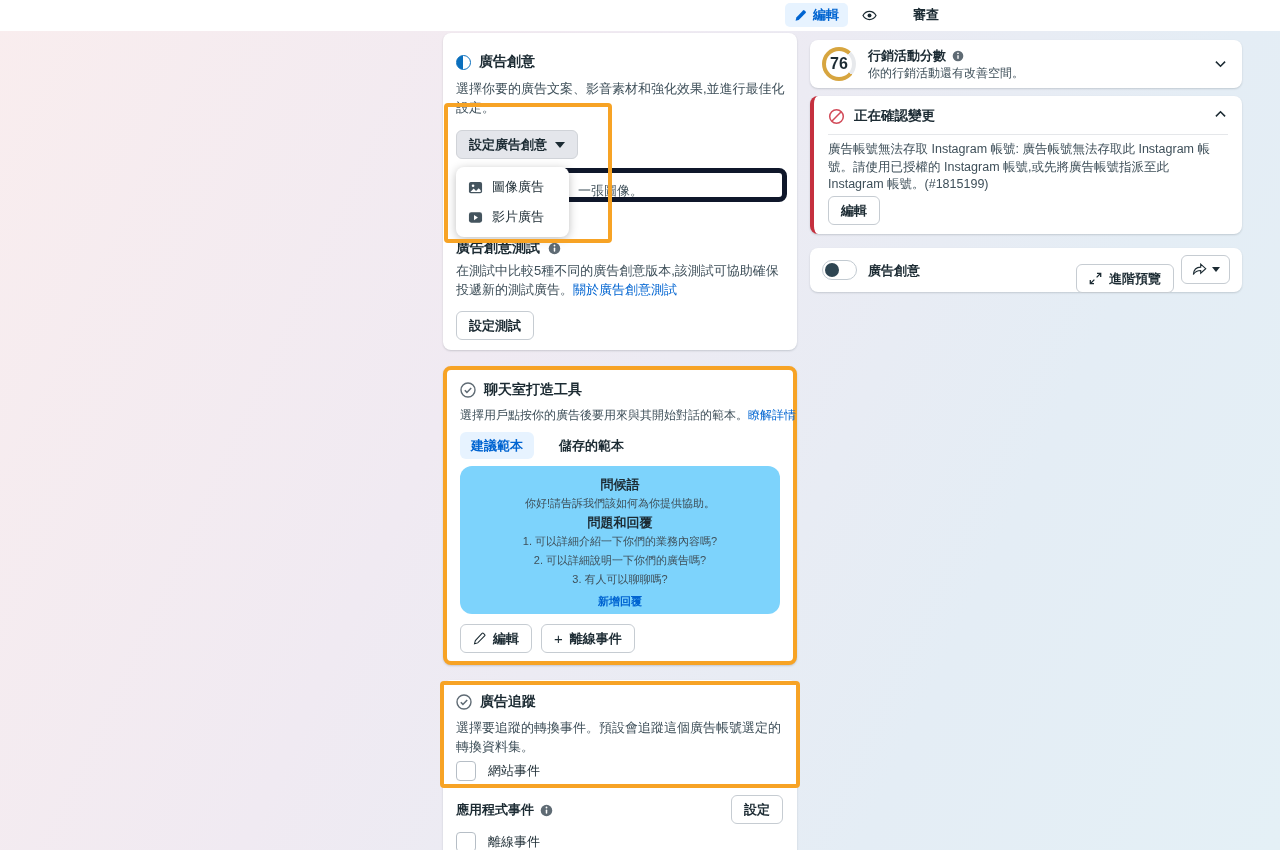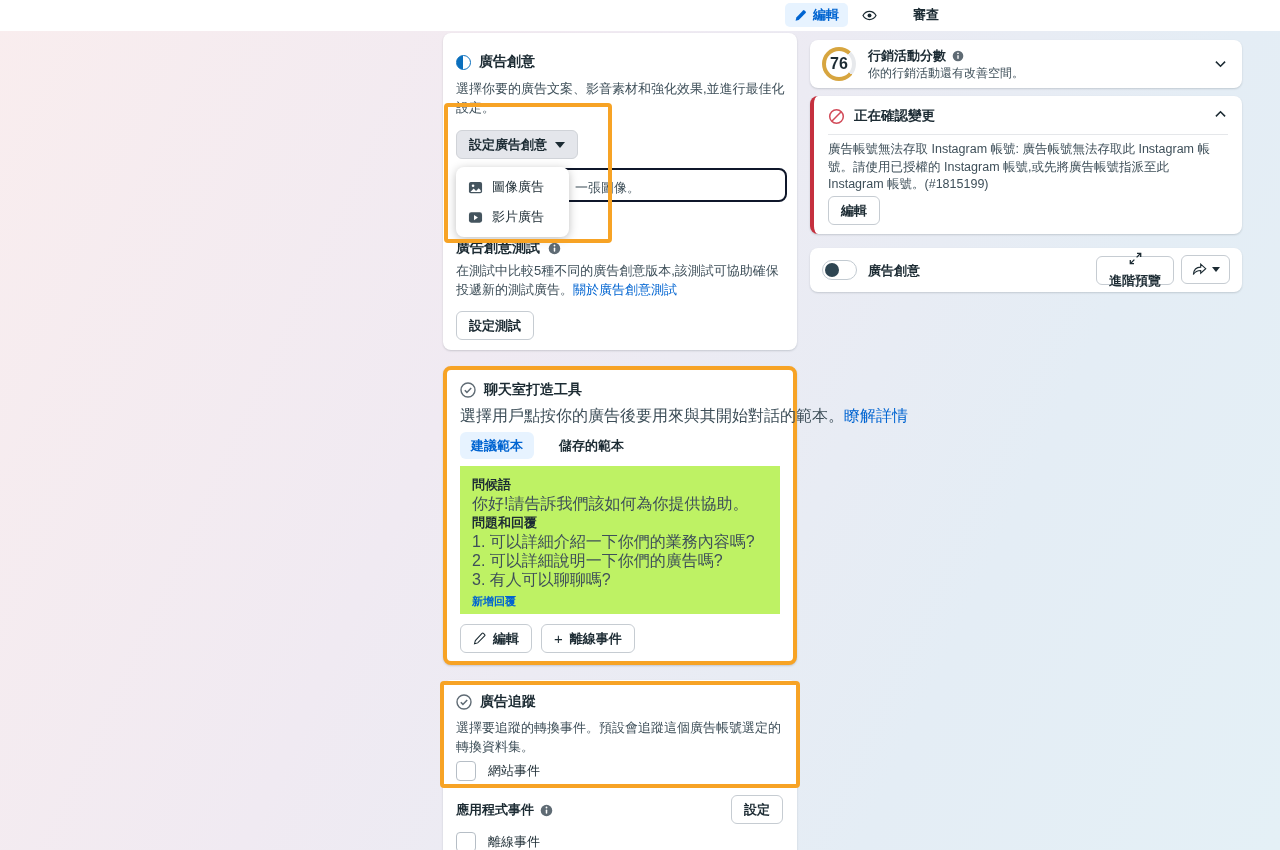--- a/index.html
+++ b/index.html
@@ -35,41 +35,41 @@
 
   .dd-btn { position:absolute; left:13px; top:97px; height:29px; display:flex; align-items:center; gap:8px;
             padding:0 12px; background:#e4e6eb; border:1px solid #d0d3d8; border-radius:6px;
             font-size:13px; font-weight:bold; cursor:pointer; z-index:8; }
   .caret { width:0; height:0; border-left:5px solid transparent; border-right:5px solid transparent; border-top:6px solid #1c2b33; }
 
   .menu { position:absolute; left:13px; top:134px; width:113px; background:#fff; border-radius:8px;
           box-shadow:0 2px 10px rgba(0,0,0,.25); padding:5px 0; z-index:20; }
   .menu-item { display:flex; align-items:center; gap:9px; height:30px; padding:0 12px; font-size:13px; cursor:pointer; }
 
-  .hint-box { position:absolute; left:74px; top:135px; width:270px; height:34px; border:2px solid #0f172a;
+  .hint-box { position:absolute; left:74px; top:135px; width:270px; height:34px; border:5px solid #0f172a;
               border-radius:8px; background:#fff; z-index:5; }
   .hint-box span { position:absolute; left:56px; top:9px; font-size:13px; color:#3e4f59; }
 
   .hl { position:absolute; border:4px solid #f7a325; border-radius:4px; z-index:30; pointer-events:none; }
   .hl-a { left:1px; top:70px; width:168px; height:140px; }
   .hl-c { left:-3px; top:1px; width:360px; height:107px; }
 
   .outline-btn { display:inline-flex; align-items:center; justify-content:center; gap:7px; height:29px;
                  padding:0 12px; background:#fff; border:1px solid #c6ccd2; border-radius:6px;
                  font-size:13px; font-weight:bold; color:#1c2b33; cursor:pointer; }
 
   .tab-pill { display:inline-flex; align-items:center; height:27px; padding:0 11px; border-radius:6px;
               font-size:13px; font-weight:bold; cursor:pointer; }
   .tab-active { background:#e7f3ff; color:#0064d1; }
   .tab-plain { color:#1c2b33; }
 
-  .grey-box { position:absolute; left:13px; top:96px; width:320px; height:148px; background:#bef264;
-              border-radius:0; padding:9px 12px; overflow:hidden; }
+  .grey-box { position:absolute; left:13px; top:96px; width:320px; height:148px; background:#7dd3fc;
+              border-radius:12px; padding:9px 12px; overflow:hidden;text-align:center; }
   .grey-box .b { font-weight:bold; font-size:13px; line-height:19px; color:#1c2b33; }
-  .grey-box .t { font-size:16px; line-height:19px; color:#3e4f59; }
+  .grey-box .t { font-size:11px; line-height:19px; color:#3e4f59; }
   .add-reply { display:inline-block; margin-top:5px; font-size:11px; font-weight:bold; color:#0064d1; cursor:pointer; }
 
   .checkbox { width:20px; height:20px; border:1px solid #b6bec6; border-radius:4px; background:#fff; cursor:pointer; flex:none; }
   .chk-row { position:absolute; display:flex; align-items:center; gap:12px; font-size:13px; color:#1c2b33; }
 
   
   .card-r1 { left:0; top:0; width:432px; height:48px; }
   .gauge { position:absolute; left:12px; top:7px; width:34px; height:34px; border-radius:50%;
            background:conic-gradient(from 130deg,#d7a53f 0 76%,#e7e9ec 0); display:flex; align-items:center; justify-content:center; }
   .gauge .in { width:26px; height:26px; border-radius:50%; background:#fff; display:flex; align-items:center; justify-content:center;
@@ -167,21 +167,21 @@
   <div class="card card-b">
     <div class="sec-title" style="left:13px; top:11px;">
       <span class="icon">
         <svg width="16" height="16" viewBox="0 0 16 16">
             <circle cx="8" cy="8" r="7" fill="none" stroke="#5f6b74" stroke-width="1.4"></circle>
             <path d="M4.8 8.3l2.1 2.1 4.3-4.5" fill="none" stroke="#5f6b74" stroke-width="1.5"></path>
           </svg>
       </span>
       <span>聊天室打造工具</span>
     </div>
-    <div class="desc" style="left:13px; top:36px; width:334px; font-size:16px; white-space:nowrap;">
+    <div class="desc" style="left:13px; top:36px; width:334px; font-size:12px; white-space:nowrap;">
       <span>選擇用戶點按你的廣告後要用來與其開始對話的範本。</span><span class="link">瞭解詳情</span>
     </div>
 
     <div style="position:absolute; left:13px; top:62px; display:flex; gap:14px;">
       <span class="tab-pill tab-active">建議範本</span>
       <span class="tab-pill tab-plain">儲存的範本</span>
     </div>
 
     <div class="grey-box">
       <div class="b">問候語</div>
@@ -294,21 +294,21 @@
       <span>編輯</span>
     </div>
   </div>
 
   <div class="card card-r3">
     <div class="toggle">
       <span class="knob"></span>
     </div>
     <div style="position:absolute; left:58px; top:14px; font-size:13px; font-weight:bold;">廣告創意</div>
 
-    <div class="outline-btn" style="position:absolute; right:68px; top:8px;flex-direction:column;">
+    <div class="outline-btn" style="position:absolute; right:68px; top:16px;">
       <span class="icon">
         <svg width="13" height="13" viewBox="0 0 14 14">
             <path d="M8.6 1.4h4v4M12.4 1.6L8.2 5.8M5.4 12.6h-4v-4M1.6 12.4l4.2-4.2" fill="none" stroke="#1c2b33" stroke-width="1.4"></path>
           </svg>
       </span>
       <span>進階預覽</span>
     </div>
     <div class="outline-btn" style="position:absolute; right:12px; top:7px; width:49px; padding:0; gap:5px;">
       <span class="icon">
         <svg width="15" height="13" viewBox="0 0 16 14">

